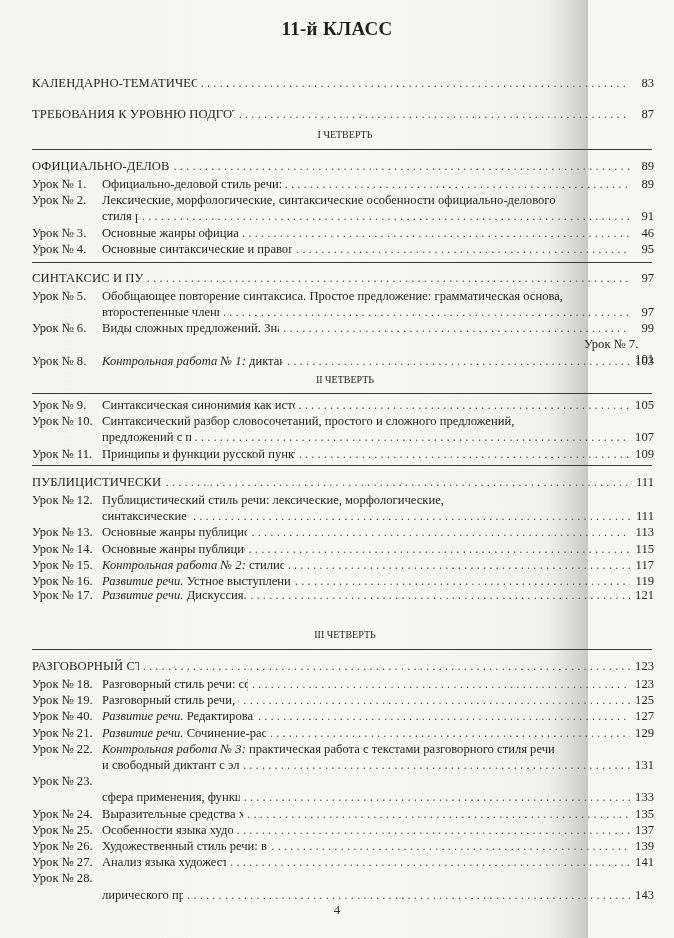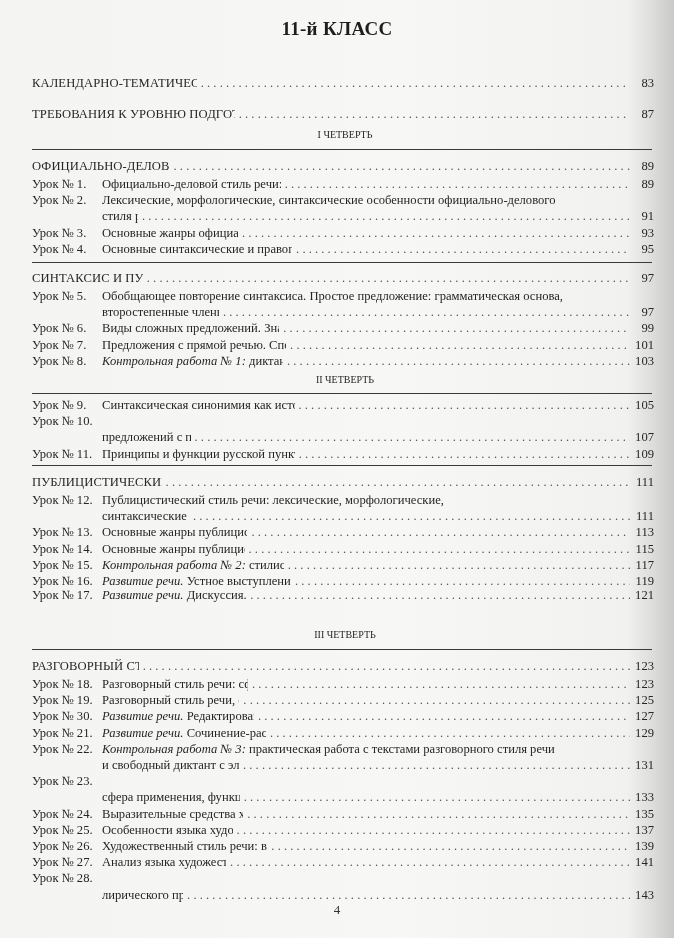--- a/index.html
+++ b/index.html
@@ -4,21 +4,21 @@
   <style>
     html, body { margin: 0; padding: 0; }
     body {
       width: 674px; height: 938px; overflow: hidden;
       background: #f6f6f4;
       font-family: "DejaVu Serif", "Liberation Serif", serif;
       color: #2a2a2a;
       position: relative;
     }
     .page {
-      position: absolute; left: 0; top: 0; width: 674px; height: 938px;
+      position: absolute; left: 0; top: 0; width: 588px; height: 938px;
       background: linear-gradient(to right, #f4f4f2 0%, #f7f7f5 60%, #f1f1ef 93%, #dcdcda 97%, #c9c9c7 100%);
     }
     .title {
       position: absolute; top: 18px; left: 0; width: 674px; text-align: center;
       font-family: "Liberation Serif", serif; font-weight: bold; font-size: 19px;
       letter-spacing: 0.3px; color: #1e1e1e;
     }
     .content {
       position: absolute; left: 32px; top: 0; width: 622px;
       font-family: "Liberation Serif", serif; font-size: 12.6px; color: #262626;
@@ -88,21 +88,21 @@
       </div>
       <div class="row indent" style="top: 208.4px;">
         <span class="txt">стиля речи</span>
         <span class="dots"></span>
         <span class="pg">91</span>
       </div>
       <div class="row" style="top: 224.6px;">
         <span class="lbl">Урок № 3.</span>
         <span class="txt">Основные жанры официально-делового стиля речи</span>
         <span class="dots"></span>
-        <span class="pg">93</span>
+        <span class="pg">46</span>
       </div>
       <div class="row" style="top: 240.8px;">
         <span class="lbl">Урок № 4.</span>
         <span class="txt">Основные синтаксические и правописные нормы официально-делового стиля речи</span>
         <span class="dots"></span>
         <span class="pg">95</span>
       </div>
       <div class="row head" style="top: 270px;">
         <span class="txt">СИНТАКСИС И ПУНКТУАЦИЯ</span>
         <span class="dots"></span>
@@ -116,40 +116,41 @@
         <span class="txt">второстепенные члены, виды осложнения</span>
         <span class="dots"></span>
         <span class="pg">97</span>
       </div>
       <div class="row" style="top: 320.4px;">
         <span class="lbl">Урок № 6.</span>
         <span class="txt">Виды сложных предложений. Знаки препинания в сложных предложениях</span>
         <span class="dots"></span>
         <span class="pg">99</span>
       </div>
-      <div class="row" style="top: 336.6px;">
+      <div class="row" style="top: 336.6px; flex-direction: column;">
         <span class="lbl">Урок № 7.</span>
         <span class="txt">Предложения с прямой речью. Способы оформления чужой речи, цитирование</span>
         <span class="dots"></span>
         <span class="pg">101</span>
       </div>
       <div class="row" style="top: 352.8px;">
         <span class="lbl">Урок № 8.</span>
         <span class="txt"><i>Контрольная работа № 1:</i> диктант с выполнением грамматического задания</span>
         <span class="dots"></span>
         <span class="pg">103</span>
       </div>
       <div class="row" style="top: 397px;">
         <span class="lbl">Урок № 9.</span>
         <span class="txt">Синтаксическая синонимия как источник богатства и выразительности русской речи</span>
         <span class="dots"></span>
         <span class="pg">105</span>
       </div>
       <div class="row" style="top: 413.2px;">
         <span class="lbl">Урок № 10.</span>
+        <span class="txt">Синтаксический разбор словосочетаний, простого и сложного предложений,</span>
       </div>
       <div class="row indent" style="top: 429.4px;">
         <span class="txt">предложений с прямой речью</span>
         <span class="dots"></span>
         <span class="pg">107</span>
       </div>
       <div class="row" style="top: 445.6px;">
         <span class="lbl">Урок № 11.</span>
         <span class="txt">Принципы и функции русской пунктуации. Роль пунктуации в письменном общении</span>
         <span class="dots"></span>
@@ -210,21 +211,21 @@
         <span class="dots"></span>
         <span class="pg">123</span>
       </div>
       <div class="row" style="top: 692.2px;">
         <span class="lbl">Урок № 19.</span>
         <span class="txt">Разговорный стиль речи, его языковые особенности</span>
         <span class="dots"></span>
         <span class="pg">125</span>
       </div>
       <div class="row" style="top: 708.4px;">
-        <span class="lbl">Урок № 30.</span>
+        <span class="lbl">Урок № 40.</span>
         <span class="txt"><i>Развитие речи.</i> Редактирование текстов разговорного стиля</span>
         <span class="dots"></span>
         <span class="pg">127</span>
       </div>
       <div class="row" style="top: 724.6px;">
         <span class="lbl">Урок № 21.</span>
         <span class="txt"><i>Развитие речи.</i> Сочинение-рассуждение по предлагаемому началу</span>
         <span class="dots"></span>
         <span class="pg">129</span>
       </div>

